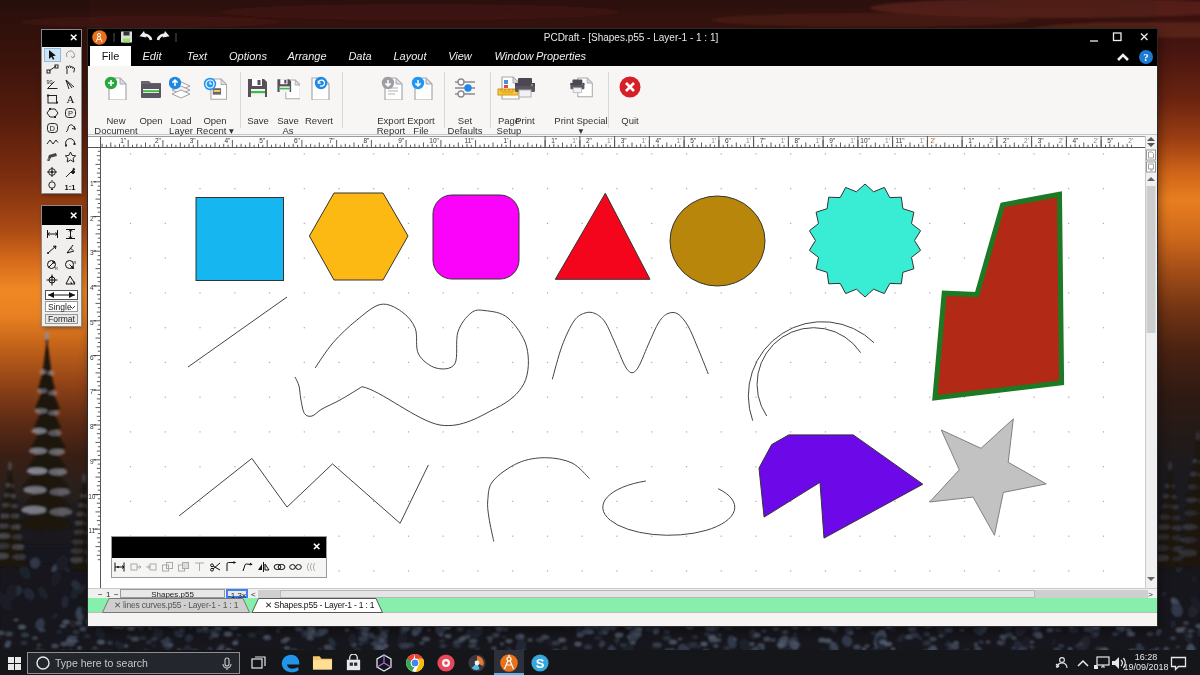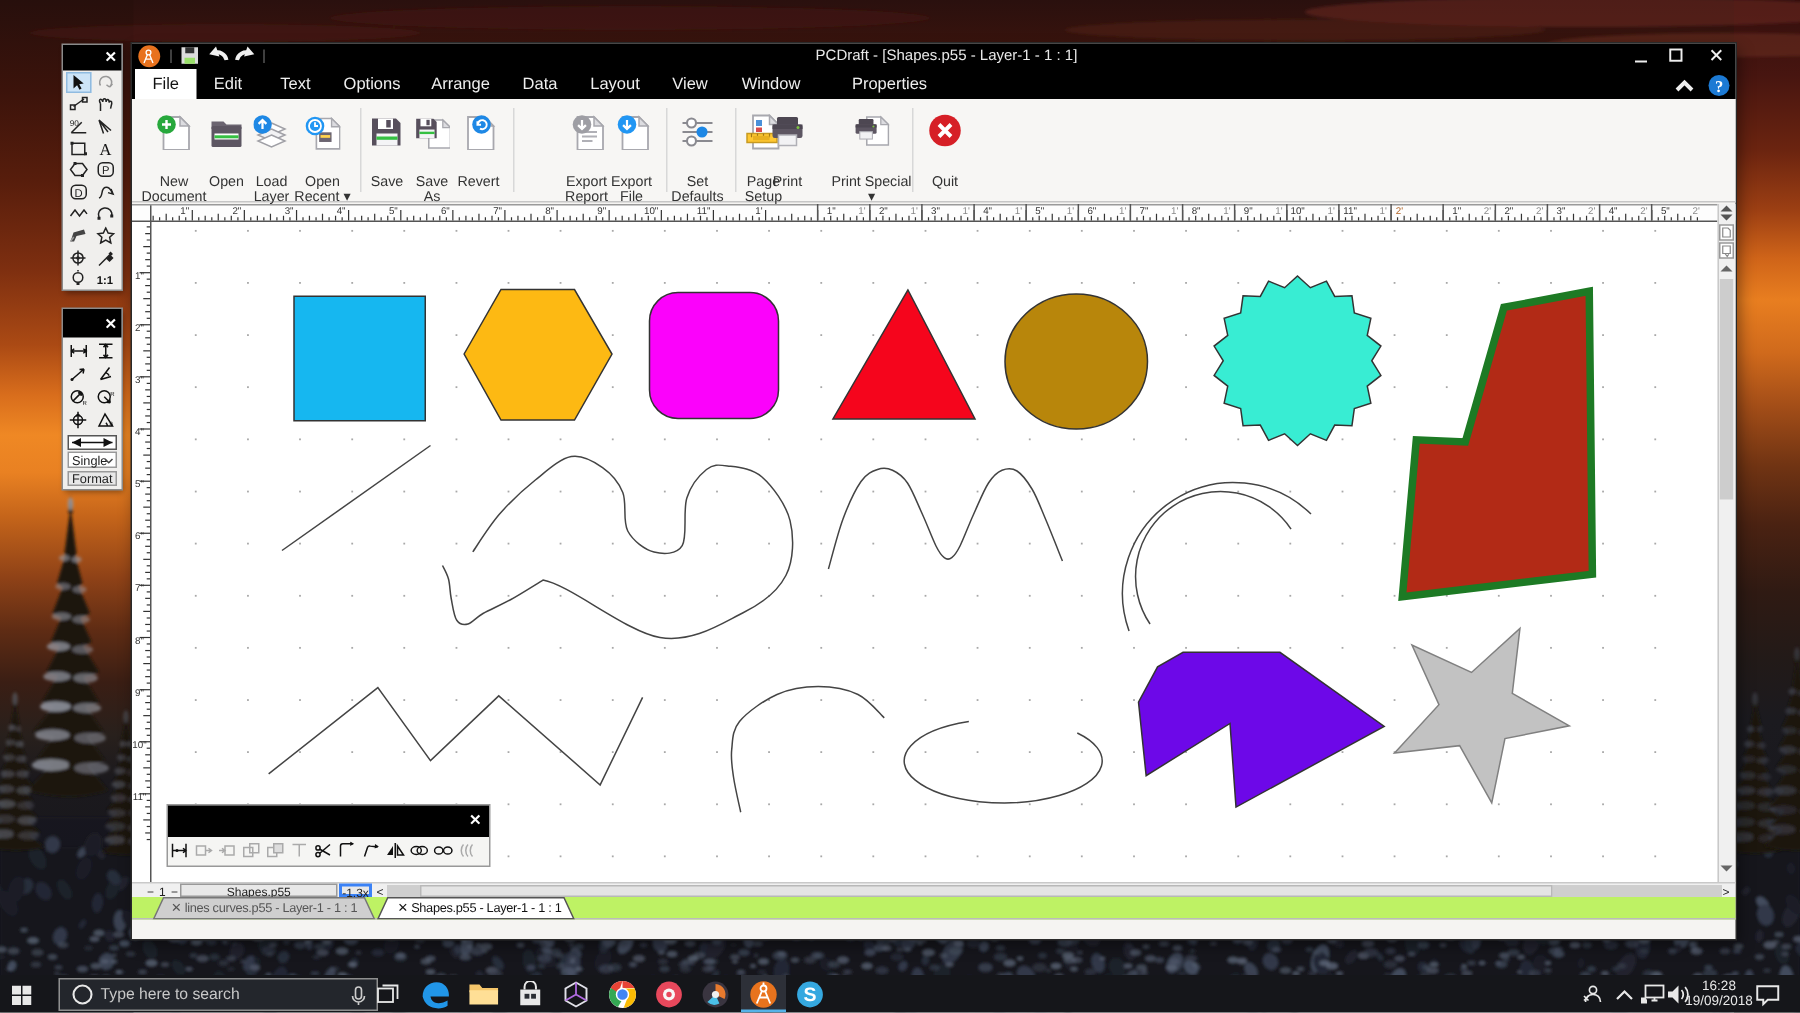--- a/index.html
+++ b/index.html
@@ -9,37 +9,37 @@
 #lstrip { position:absolute; left:0; top:0; width:89px; height:675px;
   background: linear-gradient(180deg,#270f0c 0px,#3b130b 60px,#571d0c 120px,#7e2f10 180px,#ab4a14 230px,#d86d1c 263px,#ef8824 290px,#e98122 315px,#c4641a 345px,#8f4217 385px,#5f2c14 420px,#3a1e14 455px,#28201c 490px,#1b191d 520px,#14151a 675px);
 }
 #rstrip { position:absolute; left:1156px; top:0; width:44px; height:675px;
   background: linear-gradient(180deg,#330f0d 0px,#471510 50px,#6b2410 100px,#9c3f13 140px,#cf6419 172px,#e87e20 200px,#d06a1c 235px,#a44e18 270px,#713413 310px,#4a2212 350px,#2f1a13 395px,#221a18 440px,#1b1a1f 480px,#15161b 675px);
 }
 #desk svg.bg { position:absolute; left:0; top:0; }
 #win { position:absolute; left:88px; top:29px; width:1069px; height:597px; background:#f5f4f2; box-shadow:0 0 0 1px #2a2a2a, 2px 4px 10px rgba(0,0,0,.45); }
 #titlebar { position:absolute; left:0; top:0; width:100%; height:17px; background:#000; }
 #menubar { position:absolute; left:0; top:17px; width:100%; height:20px; background:#000; }
-.mi { position:absolute; top:0; color:#eee; font-size:11px; line-height:20px; width:60px; text-align:center; }
+.mi { position:absolute; top:0; color:#eee; font-size:11px; line-height:20px; width:60px; text-align:center;font-style:italic; }
 #filetab { position:absolute; left:2px; top:0; width:41px; height:20px; background:#fff; color:#111; font-size:11px; line-height:20px; text-align:center; }
 #ribbon { position:absolute; left:0; top:37px; width:100%; height:69px; background:#f7f6f4; border-bottom:1px solid #c6c6c6; }
 .rbtn { position:absolute; top:0; width:60px; text-align:center; }
 .rbtn svg { display:inline-block; }
 .rlab { font-size:9.5px; color:#333; margin-top:12px; }
 .rsep { position:absolute; top:6px; width:1px; height:56px; background:#d8d8d8; }
 #titletext { position:absolute; width:100%; text-align:center; text-indent:17px; color:#e8e8e8; font-size:10px; line-height:17px; }
 #docsvg { position:absolute; left:0; top:107px; }
 #hscroll { position:absolute; left:0; top:559px; width:100%; height:10px; background:#f0f0f0; border-top:1px solid #c9c9c9; font-size:8px; color:#222; }
-#tabs { position:absolute; left:0; top:569px; width:100%; height:15px; background:#bef264; border-bottom:1px solid #bbb; font-size:8.5px; letter-spacing:-0.2px; white-space:nowrap; }
+#tabs { position:absolute; left:0; top:569px; width:100%; height:15px; background:#86efac; border-bottom:1px solid #bbb; font-size:8.5px; letter-spacing:-0.2px; white-space:nowrap; }
 #status { position:absolute; left:0; top:584px; width:100%; height:13px; background:#f0f0f0; font-size:9.5px; color:#222; }
 .pal { position:absolute; background:#f0efed; box-shadow:0 0 0 1px #8a8a8a, 1px 2px 4px rgba(0,0,0,.4); }
 .palt { position:absolute; left:0; top:0; width:100%; height:17px; background:#000; }
 .palx { position:absolute; right:3px; top:2px; color:#fff; font-size:10px; font-weight:bold; }
 #taskbar { position:absolute; left:0; top:650px; width:1200px; height:25px; background:#15161a; }
-#search { position:absolute; left:27px; top:651.5px; width:213px; height:22px; background:#23262c; border:1px solid #8f8f8f;margin-left:12px; }
+#search { position:absolute; left:27px; top:651.5px; width:213px; height:22px; background:#23262c; border:1px solid #8f8f8f; }
 #search span { color:#c8c8c8; font-size:10.5px; line-height:20px; margin-left:27px; }
 .tseg { position:absolute; color:#e8e8e8; }
 </style></head>
 <body>
 <div id="desk">
 <div id="lstrip"></div>
 <div id="rstrip"></div>
 <svg class="bg" width="1200" height="675">
 <defs>
         <filter id="soft" x="-30%" y="-30%" width="160%" height="160%">
@@ -1047,21 +1047,21 @@
   <div id="menubar">
     <div id="filetab">File</div>
     <span class="mi" style="left:34px">Edit</span>
         <span class="mi" style="left:79px">Text</span>
         <span class="mi" style="left:130px">Options</span>
         <span class="mi" style="left:189px">Arrange</span>
         <span class="mi" style="left:242px">Data</span>
         <span class="mi" style="left:292px">Layout</span>
         <span class="mi" style="left:342px">View</span>
         <span class="mi" style="left:396px">Window</span>
-        <span class="mi" style="left:475px">Properties</span>
+        <span class="mi" style="left:443px">Properties</span>
     <svg width="50" height="20" style="position:absolute;right:2px;top:0">
       <path d="M13,14 l5,-5 5,5" fill="none" stroke="#eee" stroke-width="2.6"></path>
       <circle cx="41" cy="11" r="7" fill="#1c7ad4"></circle>
       <text x="41" y="15" text-anchor="middle" font-size="11" font-weight="bold" fill="#fff" font-family="Liberation Serif">?</text>
     </svg>
   </div>
   <div id="ribbon">
     <div class="rbtn" style="left:-2px"><svg width="24" height="24" viewBox="0 0 24 24" style="margin-top:10px">
             <g transform="translate(4,2) scale(1.0)">
 <path d="M1,0 h11 l6,6 v16 h-17 z" fill="#fff" stroke="#a8a8ae" stroke-width="1.2"></path>

